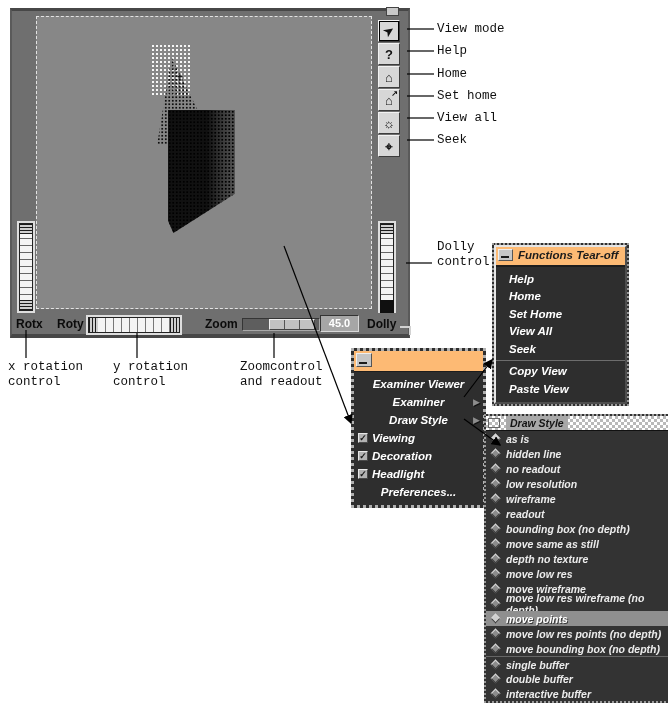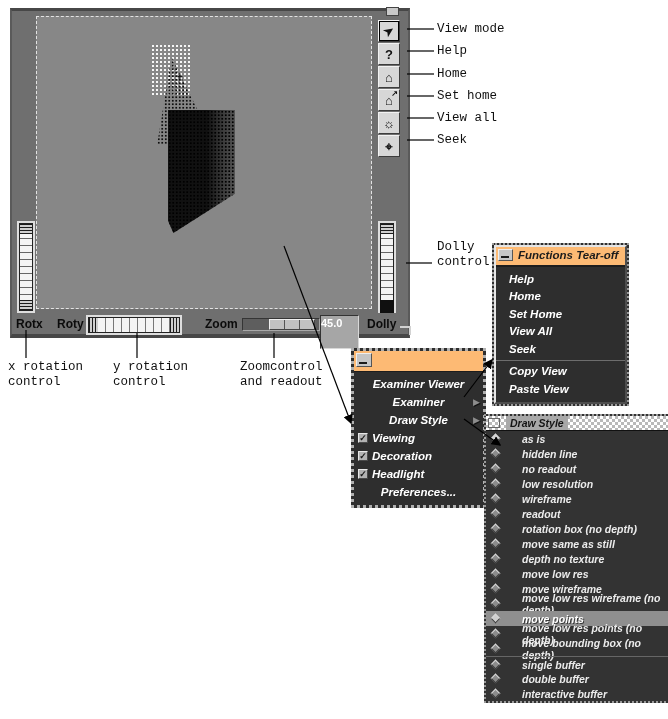--- a/index.html
+++ b/index.html
@@ -45,23 +45,23 @@
   .hwheel .cap{position:absolute;top:0;width:9px;height:100%;
           background:repeating-linear-gradient(90deg,#1c1c1c 0 1px,#cfcfcf 1px 3px);}
   #dolly-cap{left:368px;top:289px;width:14px;height:13px;background:#101010;}
 
   .vlabel{color:#0b0b0b;font-size:12px;font-weight:bold;}
   #zoom-trough{left:230px;top:307px;width:78px;height:13px;background:#5e5e5e;
           border:1px solid;border-color:#353535 #a9a9a9 #a9a9a9 #353535;box-sizing:border-box;}
   #zoom-thumb{position:absolute;left:26px;top:0;width:46px;height:11px;background:#c2c2c2;
           border:1px solid;border-color:#efefef #444 #444 #efefef;box-sizing:border-box;
           background-image:linear-gradient(90deg,transparent 0 14px,#555 14px 15px,transparent 15px 29px,#555 29px 30px,transparent 30px);}
-  #zoom-readout{left:308px;top:304px;width:39px;height:34px;background:#a6a6a6;
+  #zoom-readout{left:308px;top:304px;width:39px;height:17px;background:#a6a6a6;
           border:1px solid;border-color:#333 #d8d8d8 #d8d8d8 #333;box-sizing:border-box;
-          color:#fff;font-size:11px;font-weight:bold;line-height:15px;}
+          color:#fff;font-size:11px;font-weight:bold;text-align:center;line-height:15px;}
 
   
   .ann{color:#101010;font-size:12.5px;line-height:15px;font-family:Liberation Mono, monospace;}
 
   
   .menu-dark{background:#2e2e2e;}
   .mi{color:#fff;font-style:italic;font-weight:bold;font-size:11.5px;}
   .titlebar{background:#fdba74;position:relative;}
   .tb-button{position:absolute;left:2px;top:2px;background:#c6c6c6;
              border:1px solid;border-color:#eee #555 #555 #eee;box-sizing:border-box;}
@@ -95,21 +95,21 @@
   .checker{background-color:#fff;
      background-image:linear-gradient(45deg,#b9b9b9 25%,transparent 25%,transparent 75%,#b9b9b9 75%),
                       linear-gradient(45deg,#b9b9b9 25%,transparent 25%,transparent 75%,#b9b9b9 75%);
      background-size:6px 6px;background-position:0 0,3px 3px;}
   #ds-title{height:14px;position:relative;}
   #ds-title-btn{position:absolute;left:2px;top:2px;width:12px;height:10px;border:1px solid #666;box-sizing:border-box;}
   #ds-title-text{position:absolute;left:20px;top:0px;background:#a8a8a8;padding:0 4px;
                  color:#141414;font-size:10.5px;font-style:italic;font-weight:bold;line-height:14px;}
   #ds-body{border-top:1px solid #111;}
   .ds-row{position:relative;height:15px;display:flex;align-items:center;padding-left:20px;box-sizing:border-box;}
-  .ds-row .mi{font-size:10.5px;color:#ececec;margin-left:16px;}
+  .ds-row .mi{font-size:10.5px;color:#ececec;}
   .ds-row.hl{background:#8f8f8f;}
   .ds-row.hl .mi{color:#fff;text-shadow:1px 1px 0 #3a3a3a;}
   .ds-row.sep{border-top:1px solid #666;align-items:flex-end;}
   .diamond{position:absolute;left:6px;top:4px;width:7px;height:7px;background:#8b8b8b;
            transform:rotate(45deg);border:1px solid;border-color:#d9d9d9 #3a3a3a #3a3a3a #d9d9d9;box-sizing:border-box;}
   .diamond.on{background:#cfcfcf;}
 
   svg.overlay{position:absolute;left:0;top:0;pointer-events:none;}
 </style>
 </head>
@@ -291,21 +291,21 @@
       <div class="ds-row">
           <span class="diamond"></span>
           <span class="mi">wireframe</span>
         </div>
       <div class="ds-row">
           <span class="diamond"></span>
           <span class="mi">readout</span>
         </div>
       <div class="ds-row">
           <span class="diamond"></span>
-          <span class="mi">rotation box (no depth)</span>
+          <span class="mi">bounding box (no depth)</span>
         </div>
       <div class="ds-row">
           <span class="diamond"></span>
           <span class="mi">move same as still</span>
         </div>
       <div class="ds-row">
           <span class="diamond"></span>
           <span class="mi">depth no texture</span>
         </div>
       <div class="ds-row">

